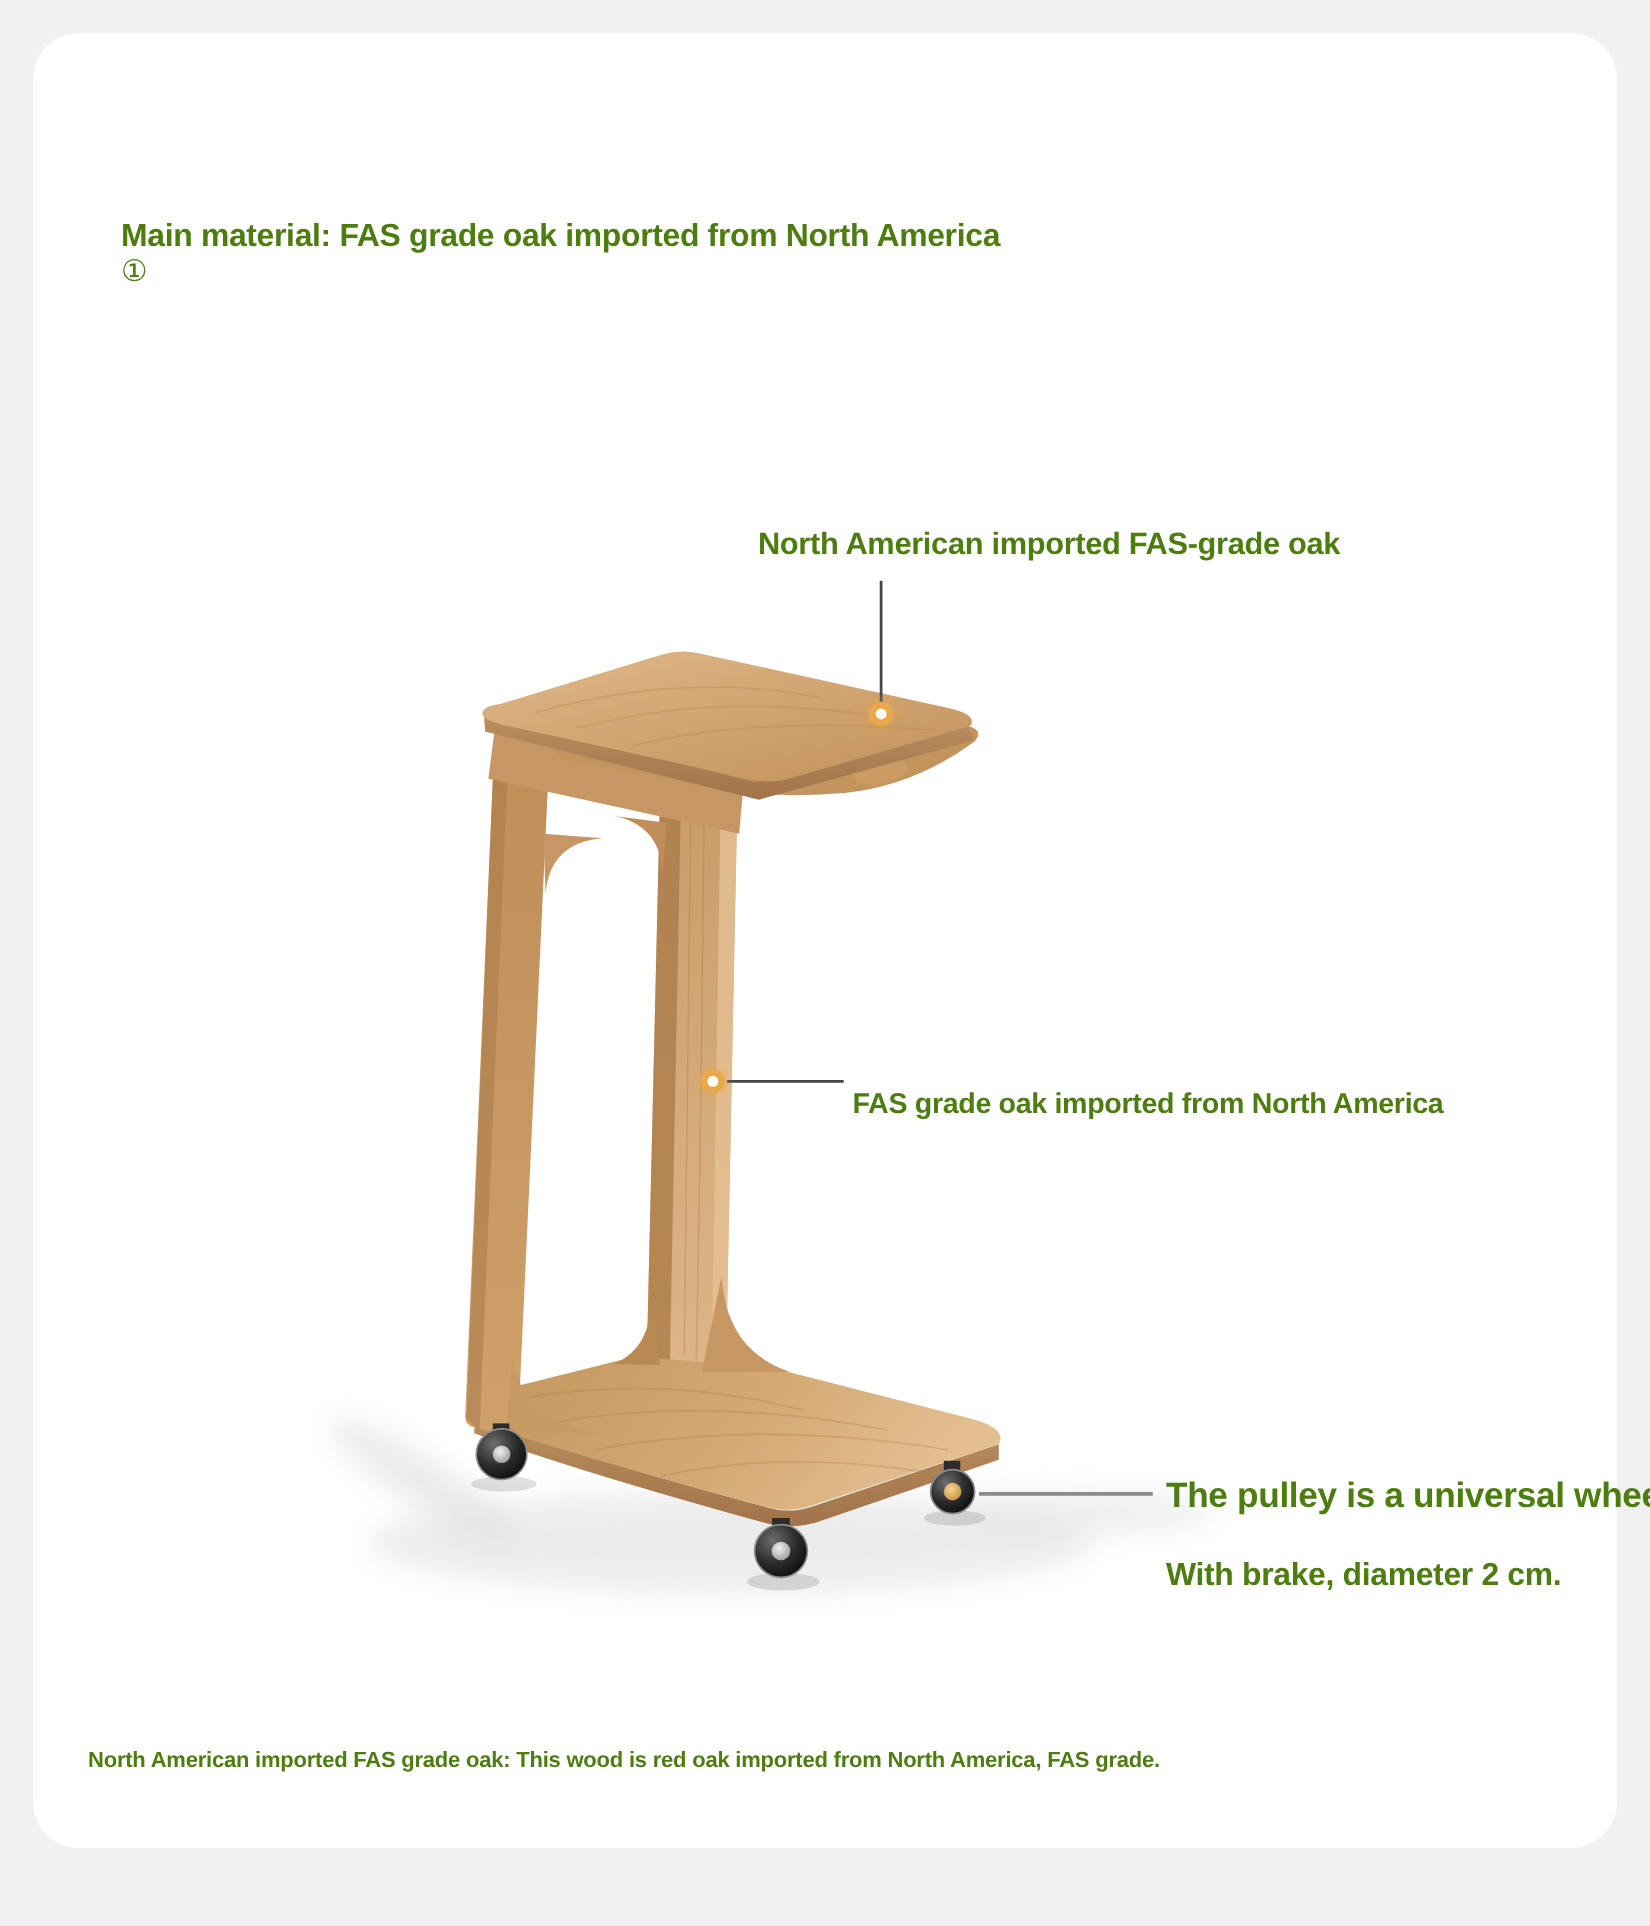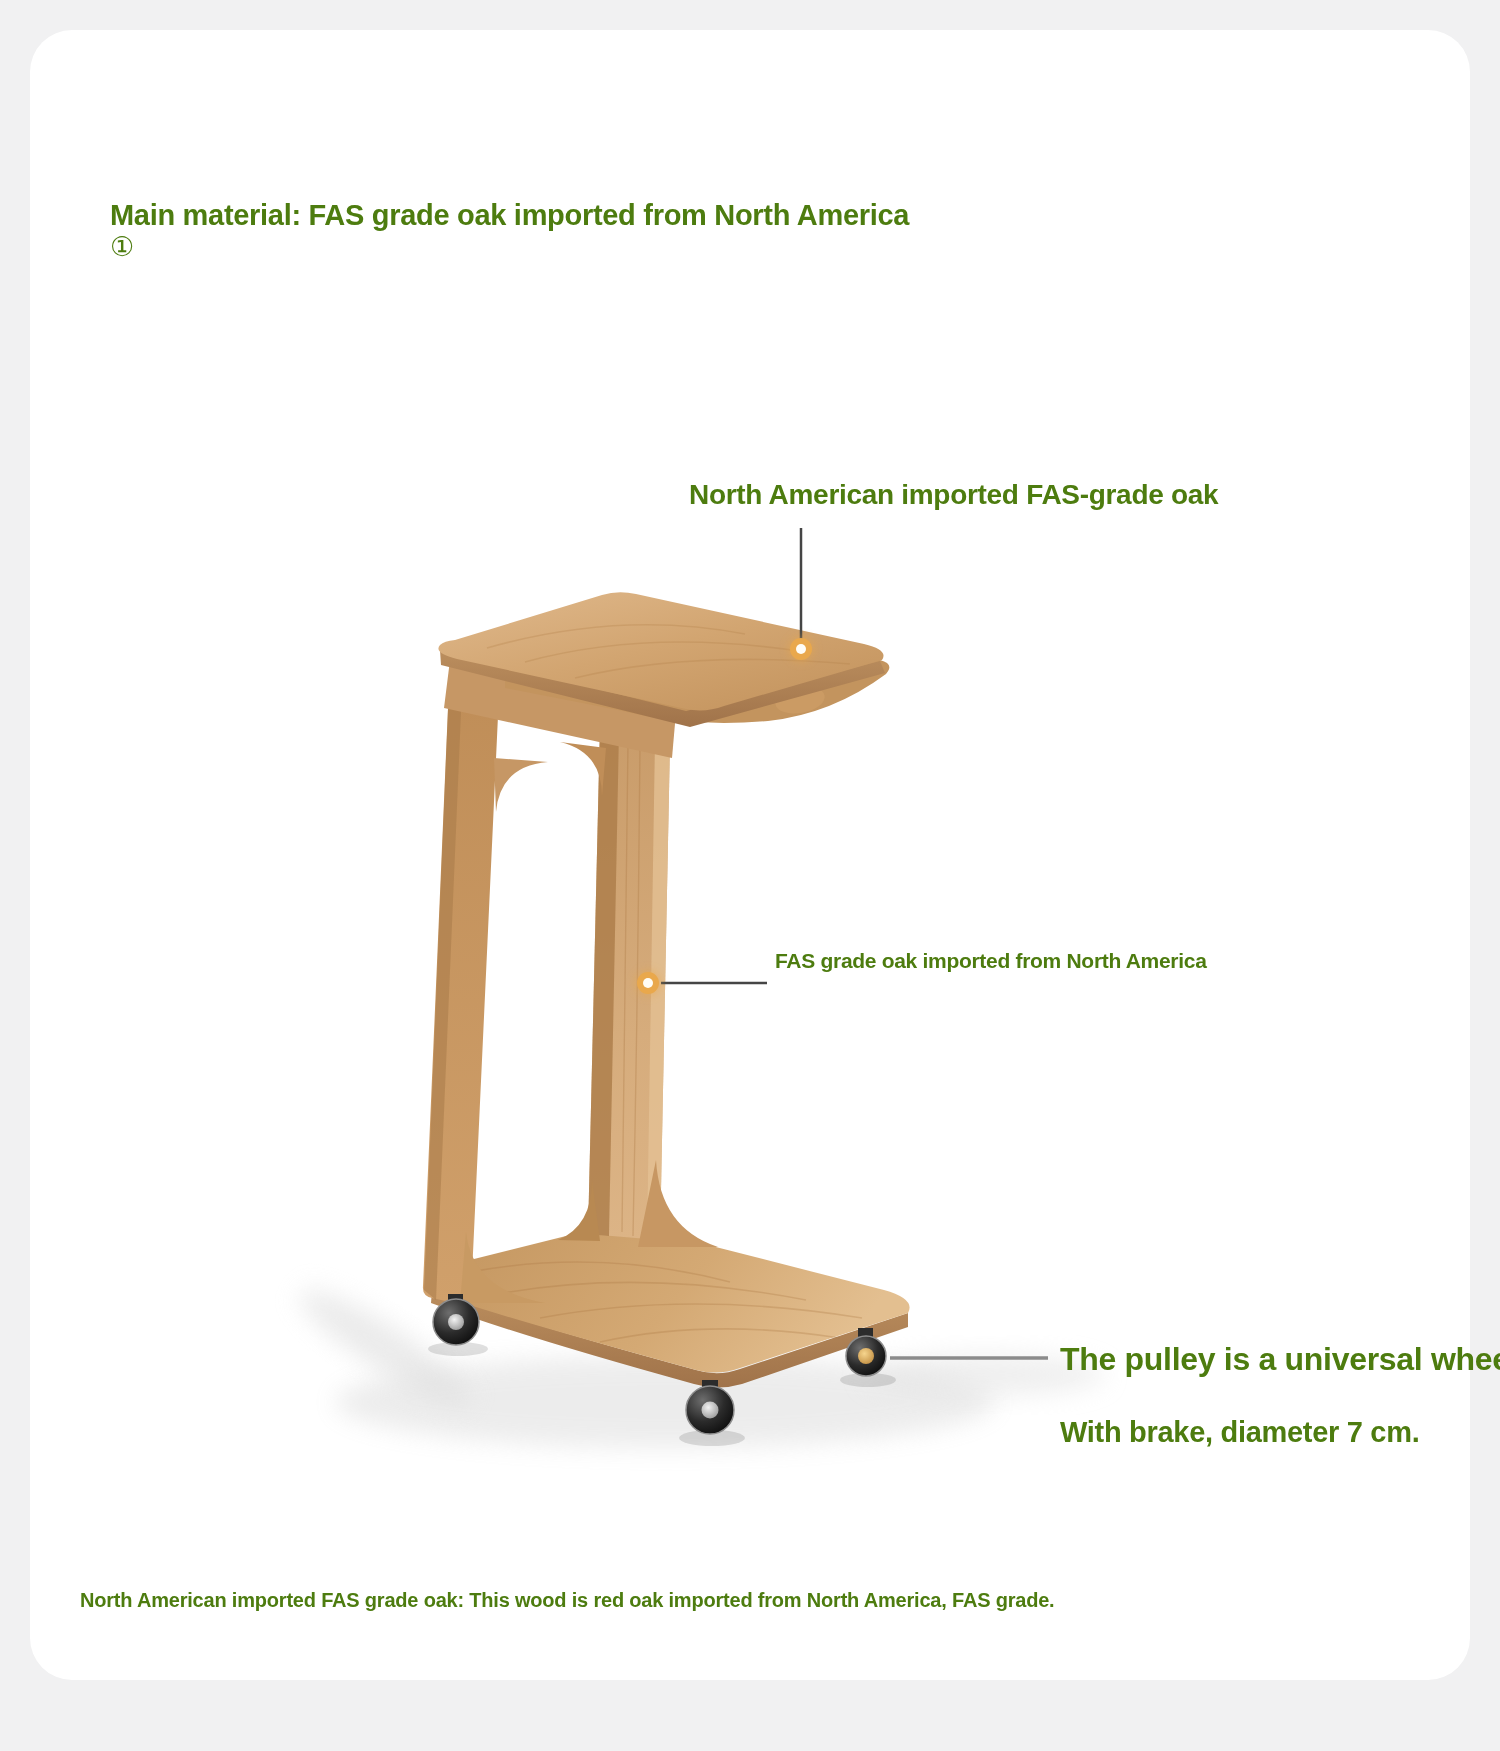--- a/index.html
+++ b/index.html
@@ -11,21 +11,21 @@
   }
   .card{
     position:absolute;left:30px;top:30px;width:1440px;height:1650px;
     background:#ffffff;border-radius:42px;
   }
   .art{position:absolute;left:0;top:0;width:1500px;height:1751px;pointer-events:none;}
   .txt{position:absolute;color:#4d7c0f;font-weight:700;letter-spacing:-0.3px;white-space:nowrap;}
   .heading{left:110px;top:198px;font-size:29px;line-height:34px;}
   .index-badge{left:110px;top:231px;font-size:27px;font-weight:400;letter-spacing:0;}
   .label-top{left:689px;top:479px;font-size:28px;}
-  .label-mid{left:775px;top:949px;font-size:21px;}
+  .label-mid{left:775px;top:988px;font-size:26px;}
   .label-wheel1{left:1060px;top:1341px;font-size:32px;}
   .label-wheel2{left:1060px;top:1416px;font-size:29px;}
   .footnote{left:80px;top:1546px;font-size:20px;letter-spacing:-0.2px;margin-top:43px;}
 </style>
 </head>
 <body>
 
 <div class="card"></div>
 
 <div class="txt heading">Main material: FAS grade oak imported from North America</div>
@@ -169,14 +169,14 @@
     </g>
   </g>
   <g>
     <line x1="890" y1="1358" x2="1048" y2="1358" stroke="#8b8b8b" stroke-width="3.5"></line>
   </g>
 </svg>
 
 <div class="txt label-top">North American imported FAS-grade oak</div>
 <div class="txt label-mid">FAS grade oak imported from North America</div>
 <div class="txt label-wheel1">The pulley is a universal wheel.</div>
-<div class="txt label-wheel2">With brake, diameter 7 cm.</div>
+<div class="txt label-wheel2">With brake, diameter 2 cm.</div>
 <div class="txt footnote">North American imported FAS grade oak: This wood is red oak imported from North America, FAS grade.</div>
 
 </body></html>

